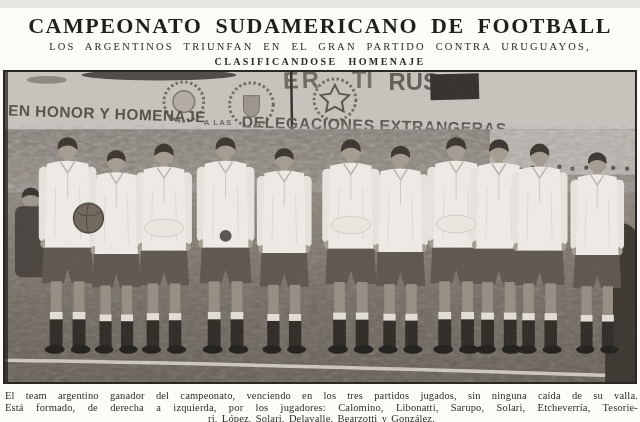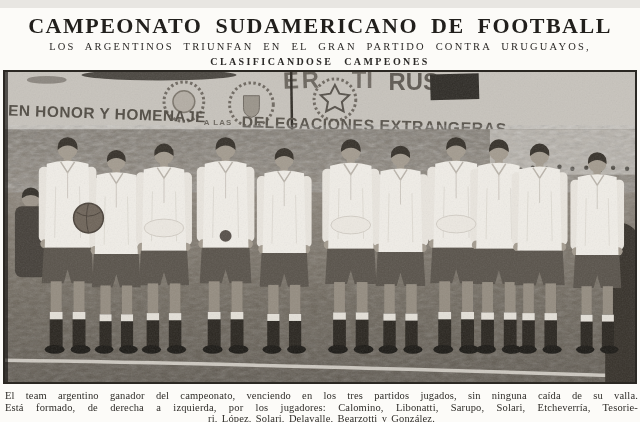--- a/index.html
+++ b/index.html
@@ -41,21 +41,21 @@
   }
   .banner-word{font-family:"Liberation Sans",sans-serif;font-weight:700;}
 </style>
 </head>
 <body>
 
 <div class="page">
 
   <div class="headline">CAMPEONATO SUDAMERICANO DE FOOTBALL</div>
   <div class="subhead1">LOS ARGENTINOS TRIUNFAN EN EL GRAN PARTIDO CONTRA URUGUAYOS,</div>
-  <div class="subhead2">CLASIFICANDOSE CAMPEONES</div>
+  <div class="subhead2">CLASIFICANDOSE HOMENAJE</div>
 
   <div class="photo">
     <svg viewBox="0 0 634 314" preserveAspectRatio="none">
       <defs>
         <linearGradient id="gField" x1="0" y1="0" x2="0" y2="1">
           <stop offset="0" stop-color="#877f74"></stop>
           <stop offset="0.55" stop-color="#6b6459"></stop>
           <stop offset="1" stop-color="#5d574e"></stop>
         </linearGradient>
         <linearGradient id="gCrowd" x1="0" y1="0" x2="0" y2="1">

